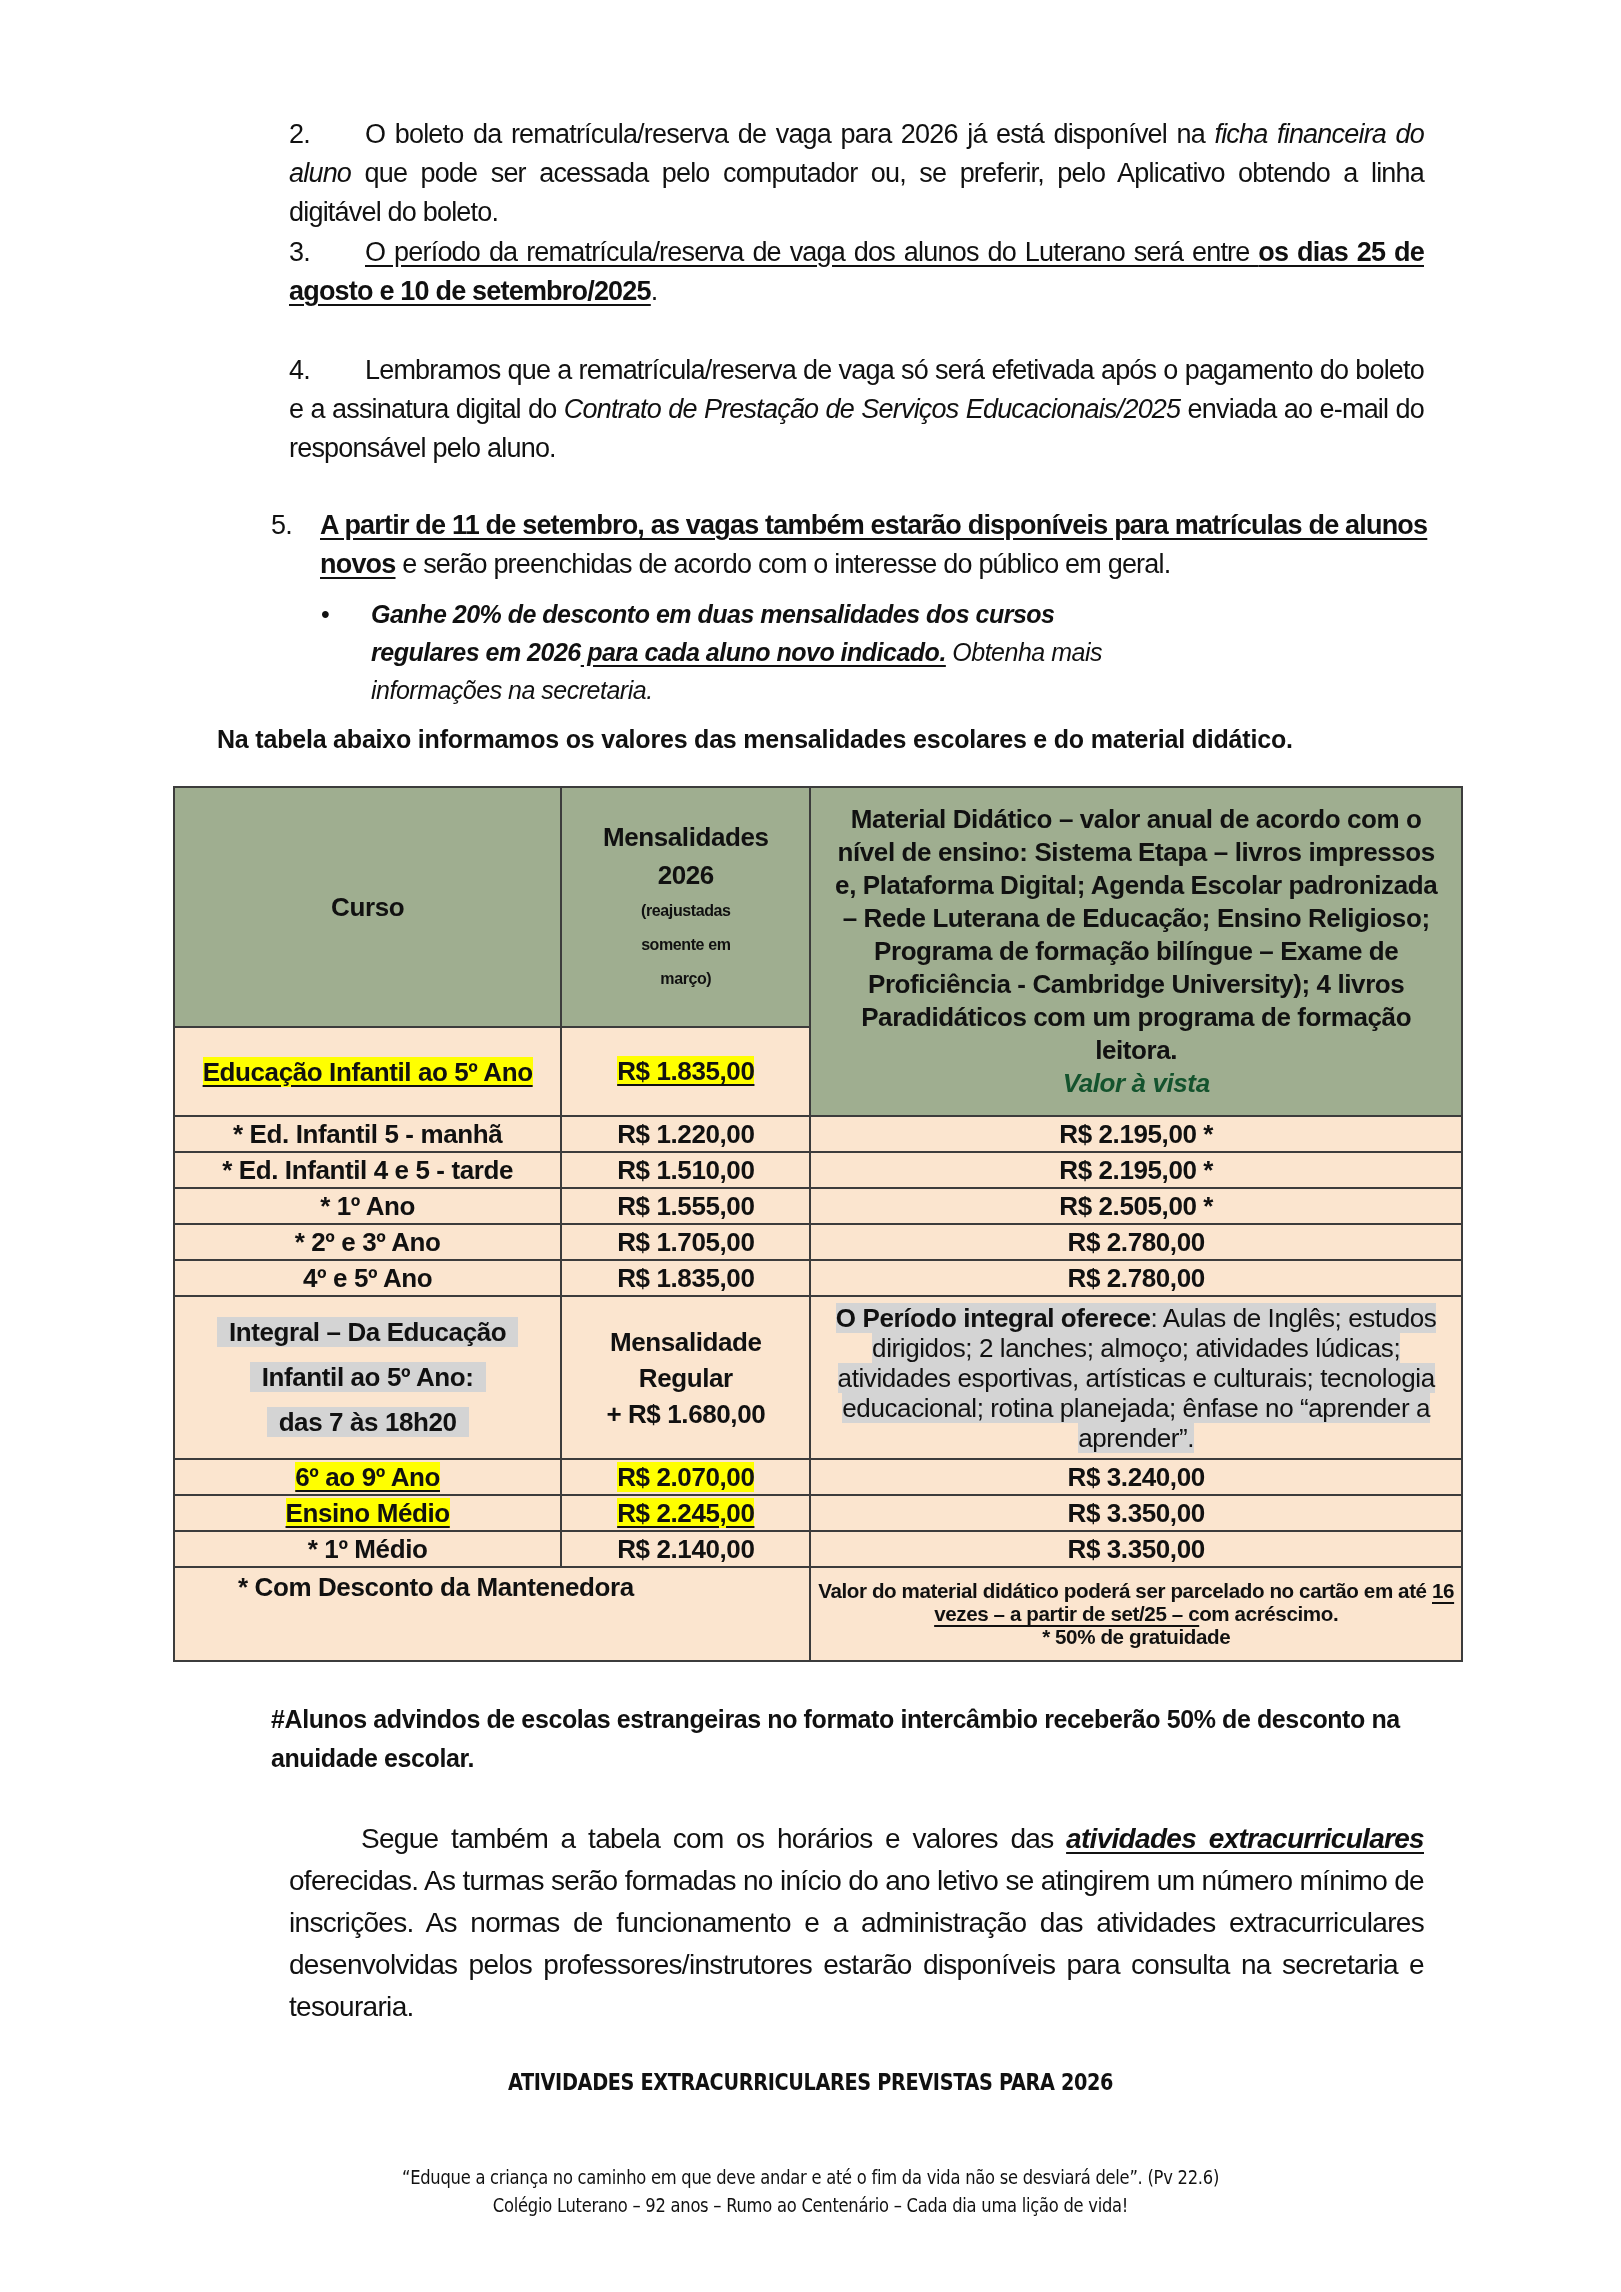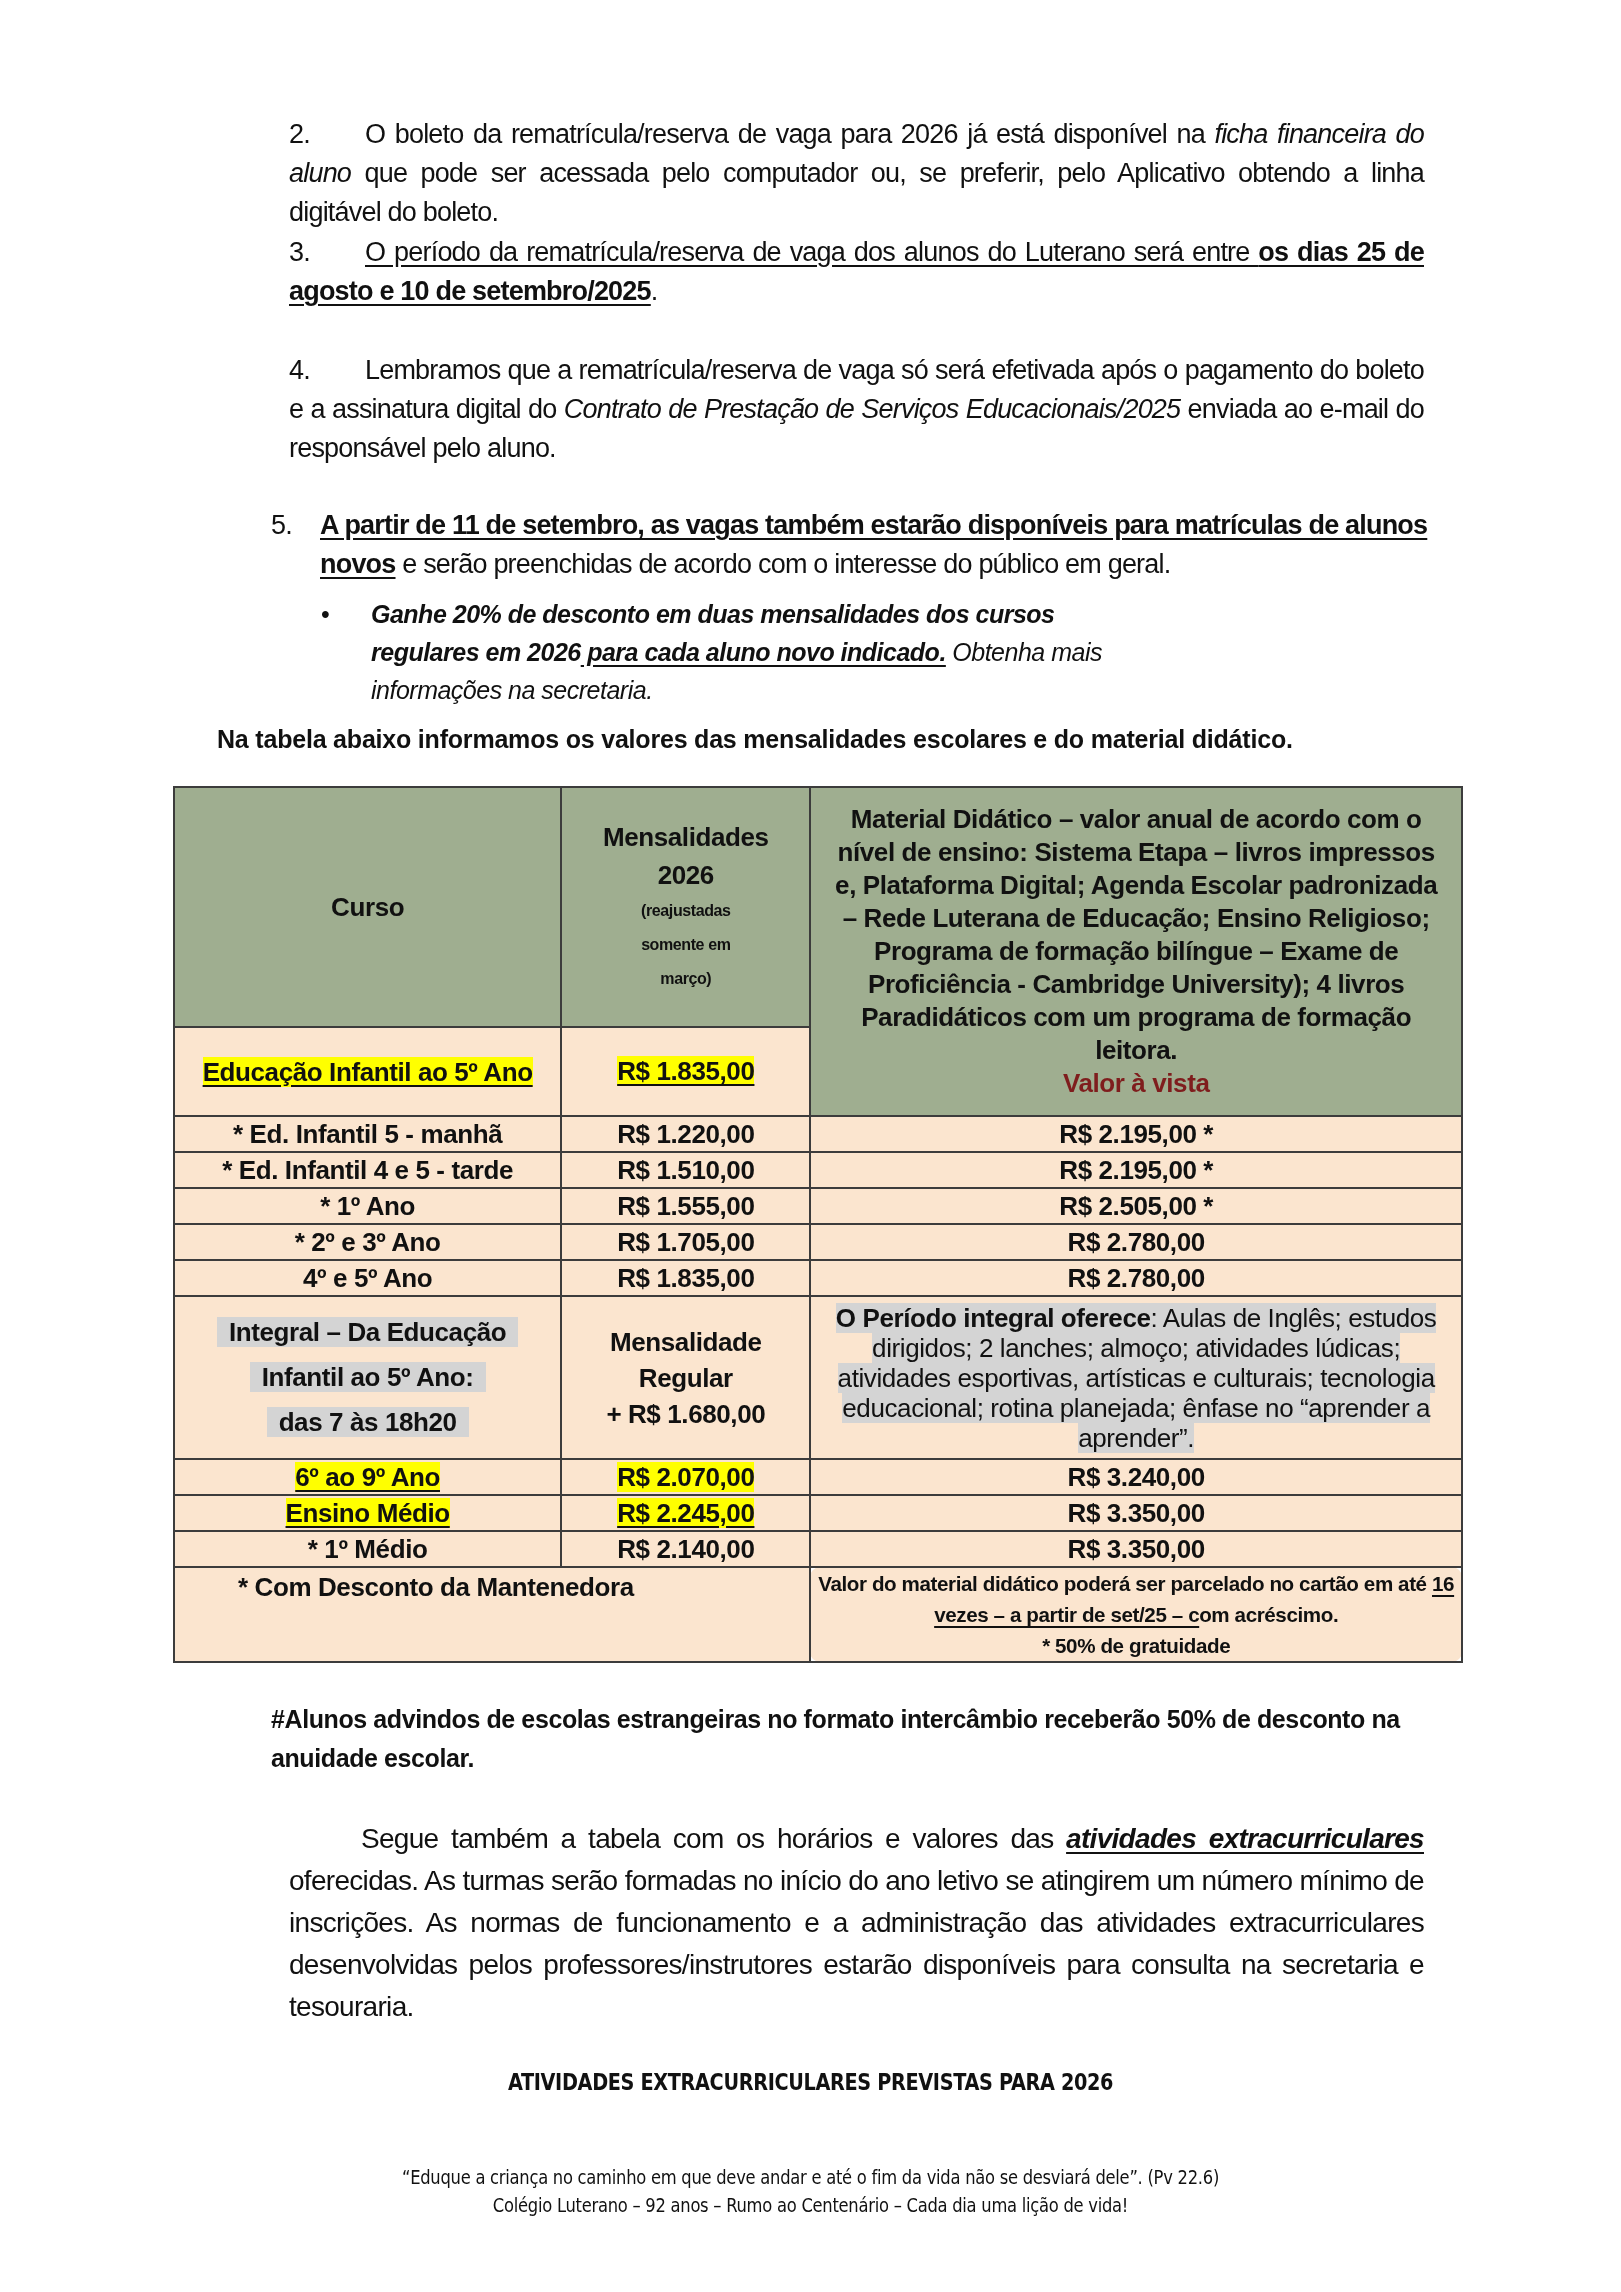--- a/index.html
+++ b/index.html
@@ -23,29 +23,29 @@
                  font-weight: bold; }
   table.prices td { border: 2.7px solid #3c3c3c; text-align: center; vertical-align: middle; padding: 0 5.4px;
                     background: #fbe5cf; font-size: 26px; letter-spacing: -0.4px; }
   table.prices td.hdr { background: #9fae90; }
   td.c1 { width: 374px; }
   td.c2 { width: 236px; }
   td.c3 { width: 638px; }
   .hl { background: #ffff00; }
   .gray { background: #d4d4d4; }
   .mat-hdr { font-size: 26px; line-height: 33px; }
-  .valor-vista { color: #7f1d1d; }
+  .valor-vista { color: #14532d; font-style: italic; }
   .mens-hdr { line-height: 38px; }
   .mens-hdr .small { font-size: 16px; line-height: 34px; }
   .integral-curso { font-size: 30px; line-height: 45px; }
   .integral-curso span { padding: 0 12px; }
   .integral-info { font-weight: normal; text-align: right; font-size: 23px; line-height: 30px; padding: 0 10.7px !important; }
   .integral-info .inner { background: #d4d4d4; }
   .footnote-left { vertical-align: top !important; padding-top: 3.6px !important; }
-  .footnote-right { font-size: 20.6px !important; line-height: 31px; border-radius: 10px; }
+  .footnote-right { font-size: 20.6px !important; line-height: 23px; }
   .row-std td { height: 34px; }
   .after-table { position: absolute; left: 271px; top: 1700px; width: 1146px; font-size: 25px; line-height: 39px; font-weight: bold; letter-spacing: -0.4px; }
   .segue { position: absolute; left: 289px; top: 1818px; width: 1135px; font-size: 28px; line-height: 42px; text-align: justify; letter-spacing: -0.7px; }
   .title-extra { position: absolute; left: 0; width: 1621px; top: 2069px; text-align: center; font-size: 22.4px; font-weight: bold; font-family: "DejaVu Sans", sans-serif; letter-spacing: -0.4px; transform: scaleX(0.86); }
   .footer { position: absolute; left: 0; width: 1621px; text-align: center; font-size: 19px; font-family: "DejaVu Sans", sans-serif; transform: scaleX(0.86); letter-spacing: -0.3px; }
 </style>
 </head>
 <body>
 
 <div class="para" style="top:115px;">

